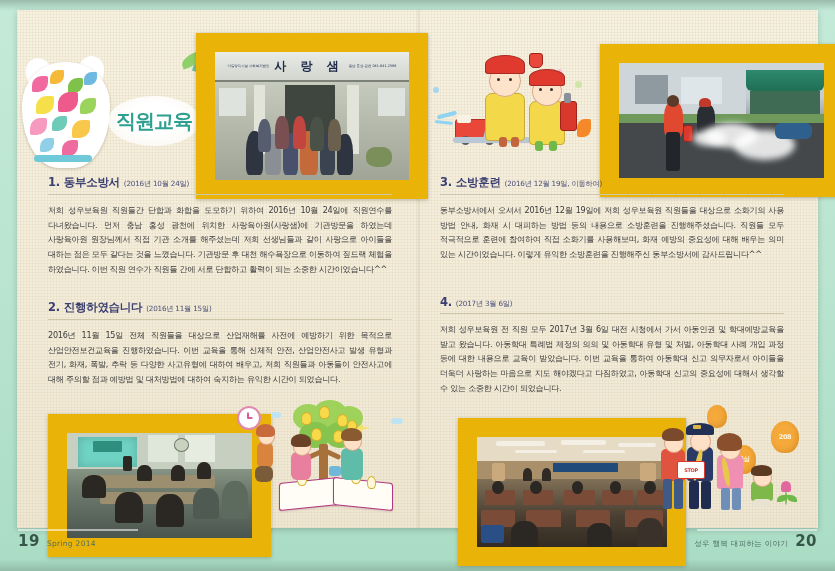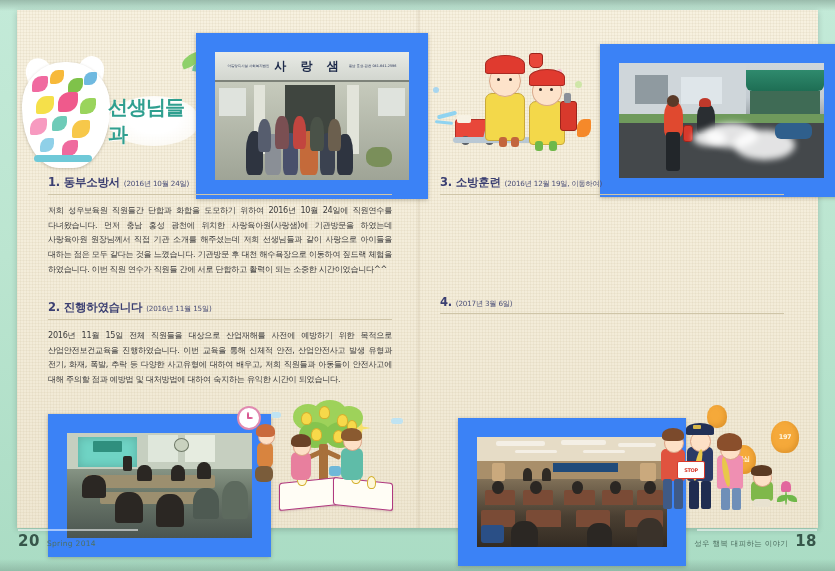--- a/index.html
+++ b/index.html
@@ -52,21 +52,21 @@
 
   
   .badge{position:absolute;left:108px;top:96px;width:92px;height:50px;
     border-radius:50%/50%;
     background:radial-gradient(ellipse at 50% 45%,#ffffff 38%,rgba(255,255,255,.72) 72%,rgba(255,255,255,0) 100%);
     display:flex;align-items:center;justify-content:center;}
   .badge span{font-size:20px;font-weight:bold;color:#2f9f8f;letter-spacing:-1px;
     text-shadow:0 1px 0 rgba(255,255,255,.9);}
 
   
-  .photo{position:absolute;background:#3b82f6;padding:19px;
+  .photo{position:absolute;background:#eab308;padding:19px;
     box-shadow:0 1px 4px rgba(80,70,50,.33);}
   .photo .inner{width:100%;height:100%;overflow:hidden;position:relative;}
 
   
   .ph-group .inner{background:
      radial-gradient(circle at 50% 88%,rgba(0,0,0,.22),transparent 55%),
      linear-gradient(180deg,#9aa59b 0%,#b7beb0 18%,#cfd2c4 34%,#b9b7a6 62%,#8d8f81 100%);}
   .bld{position:absolute;background:#c9cdbe;}
   .bld.dark{background:#3f453f;}
   .person{position:absolute;border-radius:44% 44% 18% 18%;}
@@ -167,21 +167,21 @@
     <div class="pet" style="left:58px;top:36px;width:16px;height:16px;background:#9ad45c;"></div>
     <div class="pet" style="left:8px;top:56px;width:17px;height:17px;background:#f79ac0;"></div>
     <div class="pet" style="left:30px;top:54px;width:15px;height:15px;background:#6ecbb8;"></div>
     <div class="pet" style="left:50px;top:58px;width:18px;height:18px;background:#f7c84a;"></div>
     <div class="pet" style="left:18px;top:76px;width:14px;height:14px;background:#8fd0e8;"></div>
     <div class="pet" style="left:40px;top:78px;width:16px;height:16px;background:#ef6a9e;"></div>
     <div class="dot" style="left:12px;bottom:6px;width:58px;height:7px;background:#6fc9d8;border-radius:4px;"></div>
   </div>
 
   <div class="badge">
-    <span>선생님들과</span>
+    <span>직원교육</span>
   </div>
 
   <div class="ill" style="left:175px;top:40px;width:56px;height:42px;">
     <div class="leafbunch" style="left:6px;top:14px;width:22px;height:12px;background:#8fd06a;transform:rotate(-20deg);"></div>
     <div class="leafbunch" style="left:18px;top:22px;width:20px;height:11px;background:#6fc2a0;transform:rotate(12deg);"></div>
     <div class="dot" style="left:30px;top:4px;width:9px;height:9px;background:#ef6a9e;"></div>
     <div class="dot" style="left:40px;top:12px;width:8px;height:8px;background:#f7c84a;"></div>
     <div class="dot" style="left:24px;top:2px;width:7px;height:7px;background:#f79ac0;"></div>
   </div>
 
@@ -296,28 +296,30 @@
     <p>2016년 11월 15일 전체 직원들을 대상으로 산업재해를 사전에 예방하기 위한 목적으로 산업안전보건교육을 진행하였습니다. 이번 교육을 통해 신체적 안전, 산업안전사고 발생 유형과 전기, 화재, 폭발, 추락 등 다양한 사고유형에 대하여 배우고, 저희 직원들과 아동들이 안전사고에 대해 주의할 점과 예방법 및 대처방법에 대하여 숙지하는 유익한 시간이 되었습니다.</p>
   </div>
 
   <div class="sec" style="left:440px;top:175px;width:344px;">
     <h2>
       <span>3.</span>
       <span>소방훈련</span>
       <span class="date">(2016년 12월 19일, 이동하여)</span>
     </h2>
     <div class="rule"></div>
+    <p>동부소방서에서 오셔서 2016년 12월 19일에 저희 성우보육원 직원들을 대상으로 소화기의 사용 방법 안내, 화재 시 대피하는 방법 등의 내용으로 소방훈련을 진행해주셨습니다. 직원들 모두 적극적으로 훈련에 참여하여 직접 소화기를 사용해보며, 화재 예방의 중요성에 대해 배우는 의미 있는 시간이었습니다. 이렇게 유익한 소방훈련을 진행해주신 동부소방서에 감사드립니다^^</p>
   </div>
 
   <div class="sec" style="left:440px;top:295px;width:344px;">
     <h2>
       <span>4.</span>
       <span class="date">(2017년 3월 6일)</span>
     </h2>
     <div class="rule"></div>
+    <p>저희 성우보육원 전 직원 모두 2017년 3월 6일 대전 시청에서 가서 아동인권 및 학대예방교육을 받고 왔습니다. 아동학대 특례법 제정의 의의 및 아동학대 유형 및 처벌, 아동학대 사례 개입 과정 등에 대한 내용으로 교육이 받았습니다. 이번 교육을 통하여 아동학대 신고 의무자로서 아이들을 더욱더 사랑하는 마음으로 지도 해야겠다고 다짐하였고, 아동학대 신고의 중요성에 대해서 생각할 수 있는 소중한 시간이 되었습니다.</p>
   </div>
 
   <div class="photo ph-sem" style="left:48px;top:414px;width:185px;height:105px;">
     <div class="inner">
       <div class="bld" style="left:0;top:0;width:100%;height:34%;background:#c6cfc0;"></div>
       <div class="screen" style="left:6%;top:4%;width:32%;height:28%;"></div>
       <div class="dot" style="left:14%;top:8%;width:16%;height:10%;background:#2f8f7e;border-radius:1px;"></div>
       <div class="bld" style="left:44%;top:2%;width:16%;height:26%;background:#dfe7db;"></div>
       <div class="bld" style="left:64%;top:2%;width:16%;height:26%;background:#e6ece0;"></div>
       <div class="dot" style="left:58%;top:5%;width:7%;height:11%;background:#c9d2bf;border:1px solid #6f7a68;"></div>
@@ -415,21 +417,21 @@
       <div class="head" style="left:18%;top:76%;width:14%;height:24%;border-radius:44% 44% 10% 10%;"></div>
       <div class="head" style="left:58%;top:78%;width:13%;height:22%;border-radius:44% 44% 10% 10%;"></div>
       <div class="head" style="left:84%;top:74%;width:14%;height:26%;border-radius:44% 44% 10% 10%;background:#3a322a;"></div>
       <div class="dot" style="left:2%;top:80%;width:12%;height:16%;background:#2a4f86;border-radius:3px;"></div>
     </div>
   </div>
 
   <div class="ill" style="left:655px;top:415px;width:165px;height:118px;">
 
     <div class="balloon" style="left:116px;top:6px;width:28px;height:32px;">
-      <span>197</span>
+      <span>208</span>
     </div>
     <div class="balloon" style="left:76px;top:30px;width:25px;height:29px;">
       <span>관심</span>
     </div>
     <div class="balloon" style="left:52px;top:-10px;width:20px;height:23px;"></div>
 
     <div class="fam-body" style="left:6px;top:34px;width:24px;height:32px;background:#e0533f;"></div>
     <div class="fam-face" style="left:9px;top:18px;width:18px;height:18px;"></div>
     <div class="hair" style="left:7px;top:13px;width:22px;height:13px;"></div>
     <div class="dot" style="left:8px;top:64px;width:9px;height:30px;background:#3f5a86;border-radius:2px;"></div>
@@ -461,20 +463,20 @@
     <div class="tulip" style="left:126px;top:66px;width:10px;height:11px;"></div>
     <div class="dot" style="left:130px;top:76px;width:2px;height:14px;background:#6fb84a;"></div>
     <div class="leafbunch" style="left:122px;top:80px;width:10px;height:7px;background:#6fb84a;"></div>
     <div class="leafbunch" style="left:132px;top:80px;width:10px;height:7px;background:#6fb84a;transform:scaleX(-1);"></div>
   </div>
 
   <div class="footrule l"></div>
   <div class="footrule r"></div>
 
   <div class="footer left">
-    <div class="pgnum">20</div>
+    <div class="pgnum">19</div>
     <div class="pgtxt">Spring 2014</div>
   </div>
   <div class="footer right">
     <div class="pgtxt">성우 행복 대피하는 이야기</div>
-    <div class="pgnum">18</div>
+    <div class="pgnum">20</div>
   </div>
 </div>
 
 </body></html>

